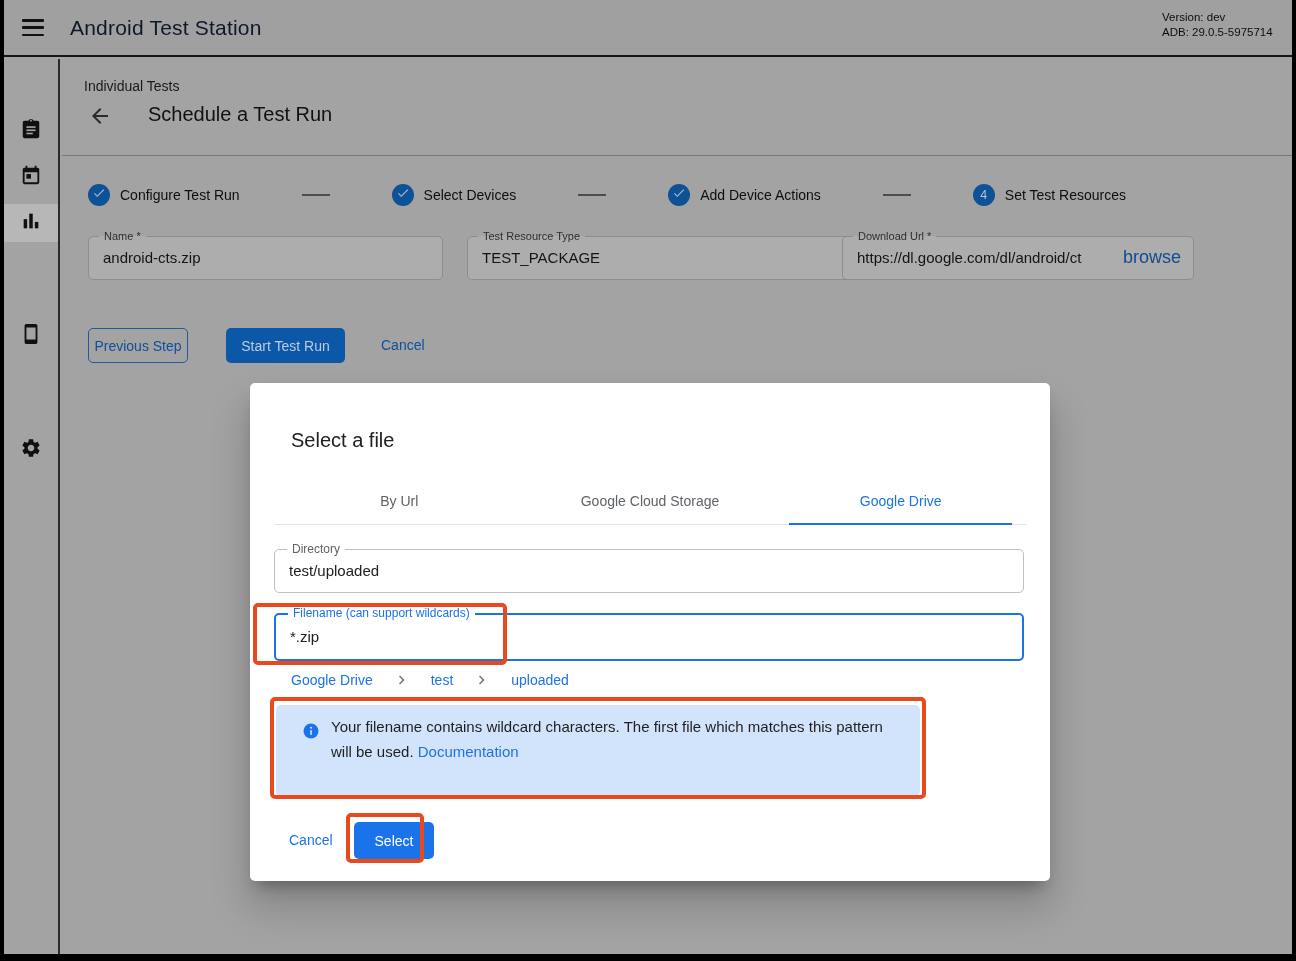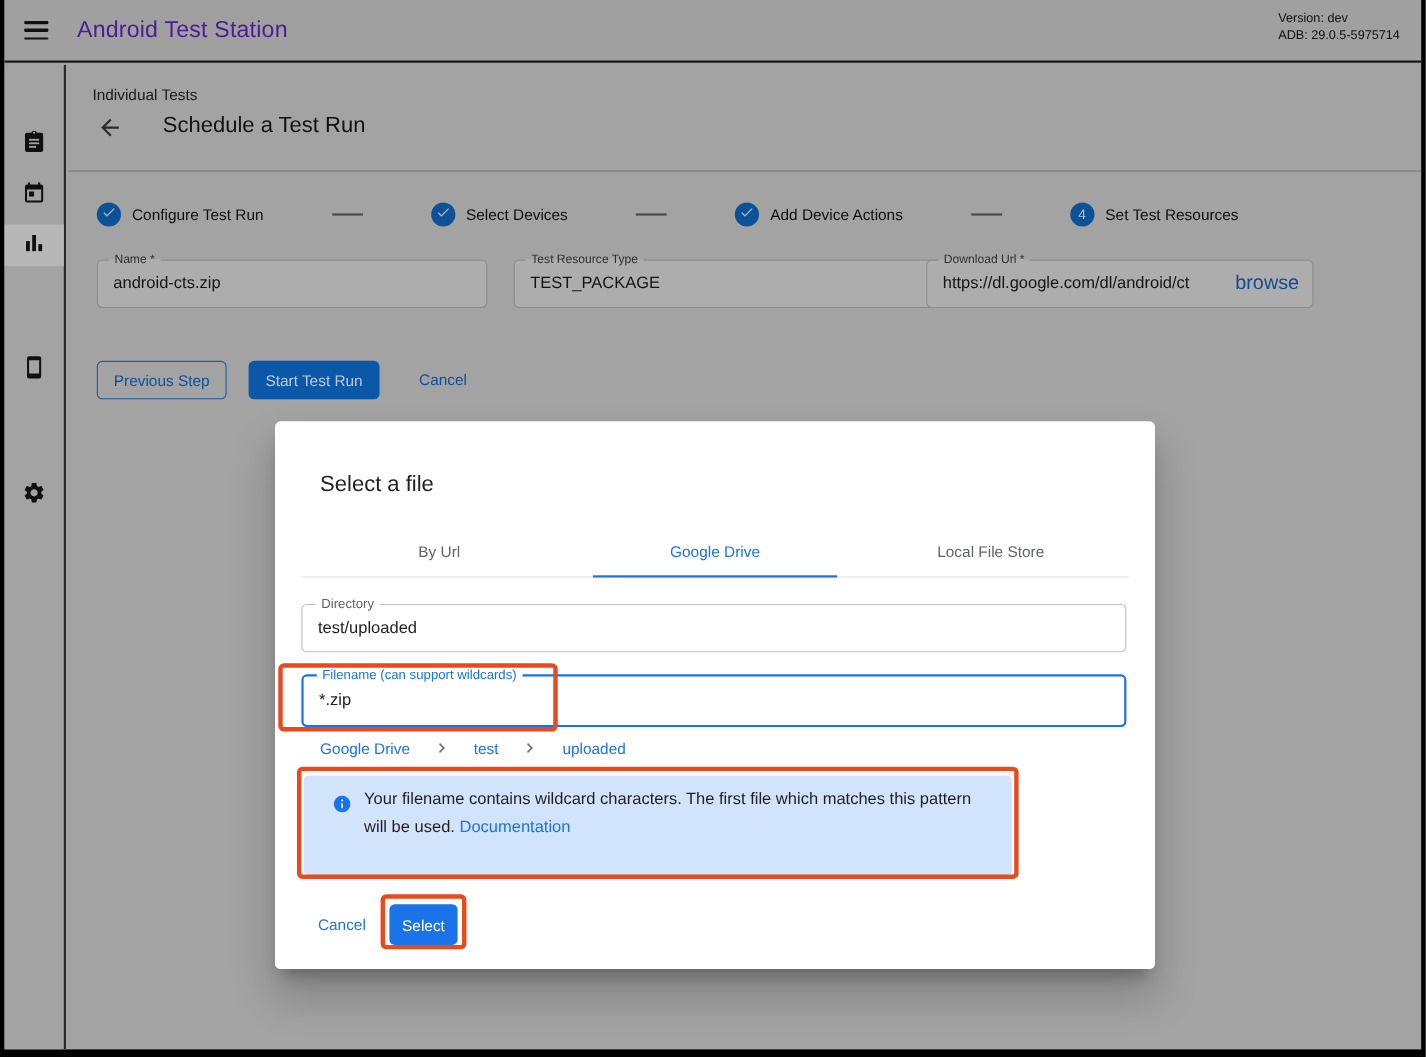--- a/index.html
+++ b/index.html
@@ -16,21 +16,21 @@
   }
 
   
   .app-header {
     position:absolute; left:0; top:0; right:0; height:57px;
     background:#a0a0a0; border-bottom:2px solid #161616;
     display:flex; align-items:center;
   }
   .hamburger { margin-left:18px; width:22px; height:17px; display:flex; flex-direction:column; justify-content:space-between; cursor:pointer; }
   .hamburger div { height:2.5px; background:#111; border-radius:1px; }
-  .app-title { margin-left:26px; font-size:21px; font-weight:500; color:#4c1d95; letter-spacing:.2px; }
+  .app-title { margin-left:26px; font-size:21px; font-weight:500; color:#0f172a; letter-spacing:.2px; }
   .version-block { position:absolute; left:1158px; top:10px; font-size:11.5px; color:#0e0e0e; line-height:15px; }
 
   
   .sidebar { position:absolute; left:0; top:59px; bottom:0; width:56px; background:#a3a3a3; border-right:2px solid #2a2a2a; }
   .side-item { position:absolute; left:0; width:54px; height:38px; display:flex; align-items:center; justify-content:center; cursor:pointer; }
   .side-item.selected { background:#b7b7b7; }
 
   
   .section-label { position:absolute; left:80px; top:78px; font-size:14px; color:#1a1a1a; }
   .back-btn { position:absolute; left:84px; top:104px; width:24px; height:24px; cursor:pointer; }
@@ -47,21 +47,21 @@
   .ffield { position:absolute; top:236px; height:44px; background:#adadad; border:1px solid #8d8d8d; border-radius:5px; }
   .flabel { position:absolute; top:-7px; left:10px; font-size:11px; color:#2e2e2e; padding:0 5px;
             background:linear-gradient(#a3a3a3 46%, #adadad 46%); white-space:nowrap; }
   .fvalue { position:absolute; left:14px; right:14px; top:0; line-height:41px; font-size:15px; color:#141414; white-space:nowrap; overflow:hidden; }
   #field-name { left:84px; width:355px; }
   #field-type { left:463px; width:420px; }
   #field-url  { left:838px; width:352px; }
   #field-url .fvalue { right:66px; }
   .browse-link { position:absolute; right:12px; top:0; line-height:41px; font-size:18px; color:#134a90; cursor:pointer; }
 
-  .btn-outline { position:absolute; left:84px; top:328px; width:118px; height:35px; border:1px solid #20599c; border-radius:5px;
+  .btn-outline { position:absolute; left:84px; top:328px; width:100px; height:35px; border:1px solid #20599c; border-radius:5px;
     color:#0f4f9b; font-size:14px; font-weight:500; display:flex; align-items:center; justify-content:center; cursor:pointer; }
   .btn-filled-dim { position:absolute; left:222px; top:328px; width:119px; height:35px; background:#0b57a8; border-radius:5px;
     color:#bdcbdf; font-size:14px; font-weight:500; display:flex; align-items:center; justify-content:center; cursor:pointer; }
   .btn-text-dim { position:absolute; left:377px; top:328px; height:35px; line-height:35px; color:#0f4f9b; font-size:14px; font-weight:500; cursor:pointer; }
 
   
   .dialog { position:absolute; left:246px; top:383px; width:800px; height:498px; background:#fff; border-radius:5px;
     box-shadow:0 11px 15px -7px rgba(0,0,0,.3), 0 24px 38px 3px rgba(0,0,0,.18); }
   .dialog-title { position:absolute; left:41px; top:46px; font-size:20px; color:#202124; }
 
@@ -82,21 +82,21 @@
   .crumbs { position:absolute; left:41px; top:288px; display:flex; align-items:center; }
   .crumb { font-size:14px; color:#1a73e8; cursor:pointer; }
   .crumb-sep { margin:0 20px; width:18px; height:18px; flex:none; }
 
   .alert { position:absolute; left:26px; top:322px; width:644px; height:91px; background:#d2e3fc; border-radius:5px; }
   .alert-icon { position:absolute; left:26px; top:17px; width:18px; height:18px; }
   .alert-text { position:absolute; left:55px; top:9px; width:572px; font-size:15px; line-height:25px; color:#1f1f1f; }
   .doc-link { color:#1a73e8; cursor:pointer; }
 
   .dlg-cancel { position:absolute; left:39px; top:439px; height:37px; line-height:37px; font-size:14px; font-weight:500; color:#1a73e8; cursor:pointer; }
-  .dlg-select { position:absolute; left:104px; top:439px; width:62px; height:37px; background:#1a73e8; color:#fff; border-radius:5px;
+  .dlg-select { position:absolute; left:104px; top:439px; width:80px; height:37px; background:#1a73e8; color:#fff; border-radius:5px;
     display:flex; align-items:center; justify-content:center; font-size:14px; font-weight:500; cursor:pointer; }
 
   .anno { position:absolute; border:4px solid #e8491d; border-radius:5px; pointer-events:none; }
   #anno-filename { left:3px;  top:220px; width:254px; height:62px; }
   #anno-alert    { left:20px; top:314px; width:656px; height:102px; }
   #anno-select   { left:96px; top:430px; width:78px;  height:50px; }
 </style>
 </head>
 <body>
 
@@ -229,27 +229,27 @@
   <div class="btn-text-dim">Cancel</div>
 
   <div class="dialog">
     <div class="dialog-title">Select a file</div>
 
     <div class="tabs">
       <div class="tab">
         <span>By Url</span>
 
       </div>
+      <div class="tab">
+        <span>Google Cloud Storage</span>
+
+      </div>
       <div class="tab active">
         <span>Google Drive</span>
         <div class="tab-underline"></div>
-      </div>
-      <div class="tab">
-        <span>Local File Store</span>
-
       </div>
     </div>
 
     <div class="dfield" id="dir-field">
       <span class="dlabel">Directory</span>
       <input class="dinput" type="text" value="test/uploaded" style="">
     </div>
 
     <div class="dfield" id="file-field">
       <span class="dlabel">Filename (can support wildcards)</span>

